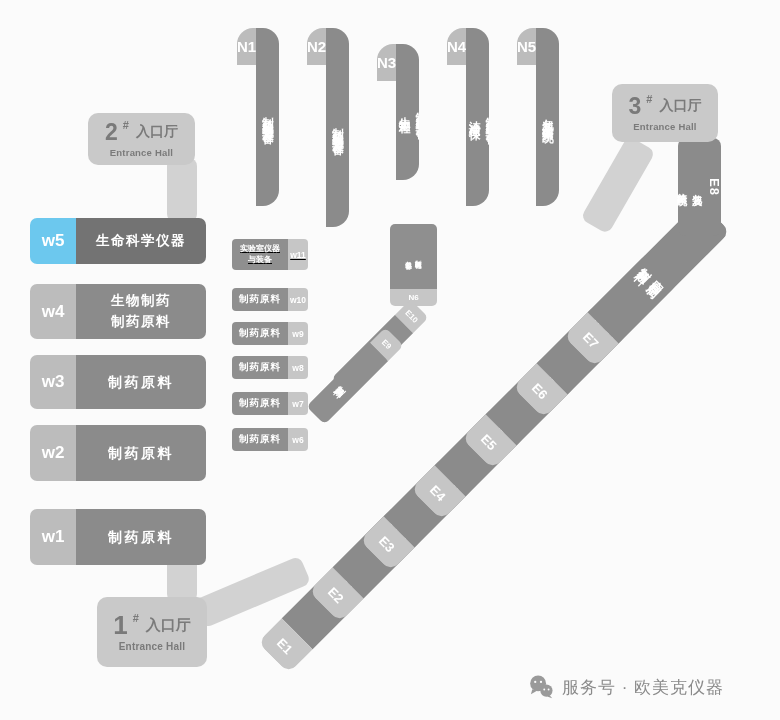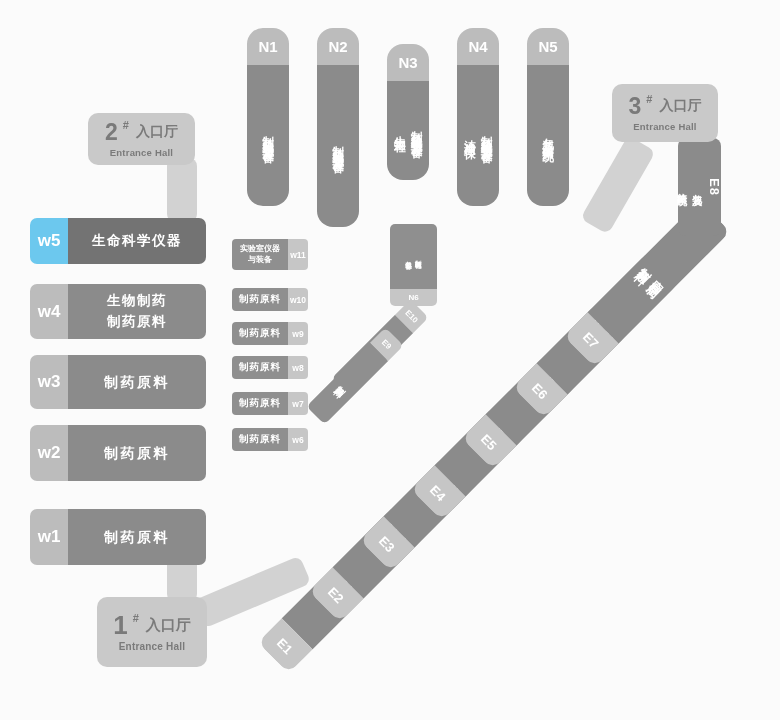--- a/index.html
+++ b/index.html
@@ -5,35 +5,35 @@
   * { box-sizing: border-box; }
   body { margin: 0; background: #ffffff; }
   .stage {
     position: relative; width: 780px; height: 720px;
     background: #fbfbfb; overflow: hidden;
     font-family: "Liberation Sans", sans-serif;
   }
   .conn { position: absolute; background: #d2d2d2; border-radius: 8px; z-index: 0; }
 
   
-  .vhall { position: absolute; width: 42px; display: flex; flex-direction: column;
-           border-radius: 16px; overflow: hidden; z-index: 1; margin-left: 10px; }
+  .vhall { position: absolute; width: 42px; display: flex; flex-direction: row;
+           border-radius: 16px; overflow: hidden; z-index: 1; }
   .vhall .hcode { height: 37px; flex: none; background: #bcbcbc; color: #fff;
                   font-weight: bold; font-size: 15px; display: flex;
                   align-items: center; justify-content: center; }
   .vhall .hbody { flex: 1; background: #8b8b8b; display: flex;
                   align-items: center; justify-content: center; }
   .vtext { writing-mode: vertical-rl; text-orientation: mixed; color: #fff;
            font-weight: bold; text-align: center; line-height: 1.45;
            letter-spacing: 2px; font-size: 11.5px; }
 
   
   .whall { position: absolute; left: 30px; width: 176px; display: flex;
            border-radius: 7px; overflow: hidden; z-index: 1; }
-  .whall .hcode { width: 38px; flex: none; background: #bcbcbc; color: #fff;
+  .whall .hcode { width: 46px; flex: none; background: #bcbcbc; color: #fff;
                   font-weight: bold; font-size: 17px; display: flex;
                   align-items: center; justify-content: center; }
   .whall .hbody { flex: 1; background: #8b8b8b; color: #fff; font-weight: bold;
                   display: flex; flex-direction: column; align-items: center;
                   justify-content: center; font-size: 13.5px; letter-spacing: 1.5px;
                   line-height: 1.5; text-align: center; }
   .whall.hl .hcode { background: #6cc8ee; }
   .whall.hl .hbody { background: #737373; }
   .whall.single .hbody { font-size: 14px; letter-spacing: 2.5px; }
 
@@ -218,21 +218,21 @@
       <div>制药原料</div>
     </div>
   </div>
   <div class="whall single" style="top:509px;height:56px;justify-content:space-between;">
     <div class="hcode">w1</div>
     <div class="hbody">
       <div>制药原料</div>
     </div>
   </div>
 
-  <div class="shall tiny" style="top:239px;height:31px;">
+  <div class="shall tiny" style="top:239px;height:31px;text-decoration:underline;">
     <div class="hbody">
       <div>实验室仪器</div>
       <div>与装备</div>
     </div>
     <div class="hcode">w11</div>
   </div>
   <div class="shall" style="top:288px;height:23px;">
     <div class="hbody">
       <div>制药原料</div>
     </div>
@@ -342,14 +342,33 @@
   </div>
 
   <div class="e8">
     <div class="vtext">
       <div class="ecode">E8</div>
       <div>包装及</div>
       <div>给药系统</div>
     </div>
   </div>
 
+  <div class="footer">
+    <span style="display:inline-flex;">
+      <svg width="26" height="26" viewBox="0 0 36 36" aria-hidden="true">
+        <g fill="#9a9a9a">
+          <circle cx="14" cy="13" r="11"></circle>
+          <polygon points="6,21 4,28 13,23"></polygon>
+          <circle cx="25.5" cy="23" r="8.5"></circle>
+          <polygon points="30,29.5 33.5,33.5 26.5,31"></polygon>
+        </g>
+        <g fill="#fbfbfb">
+          <circle cx="10" cy="11" r="1.6"></circle>
+          <circle cx="18" cy="11" r="1.6"></circle>
+          <circle cx="22.5" cy="21.5" r="1.3"></circle>
+          <circle cx="28.5" cy="21.5" r="1.3"></circle>
+        </g>
+      </svg>
+    </span>
+    <span class="txt">服务号 · 欧美克仪器</span>
+  </div>
 
 </div>
 
 </body></html>

